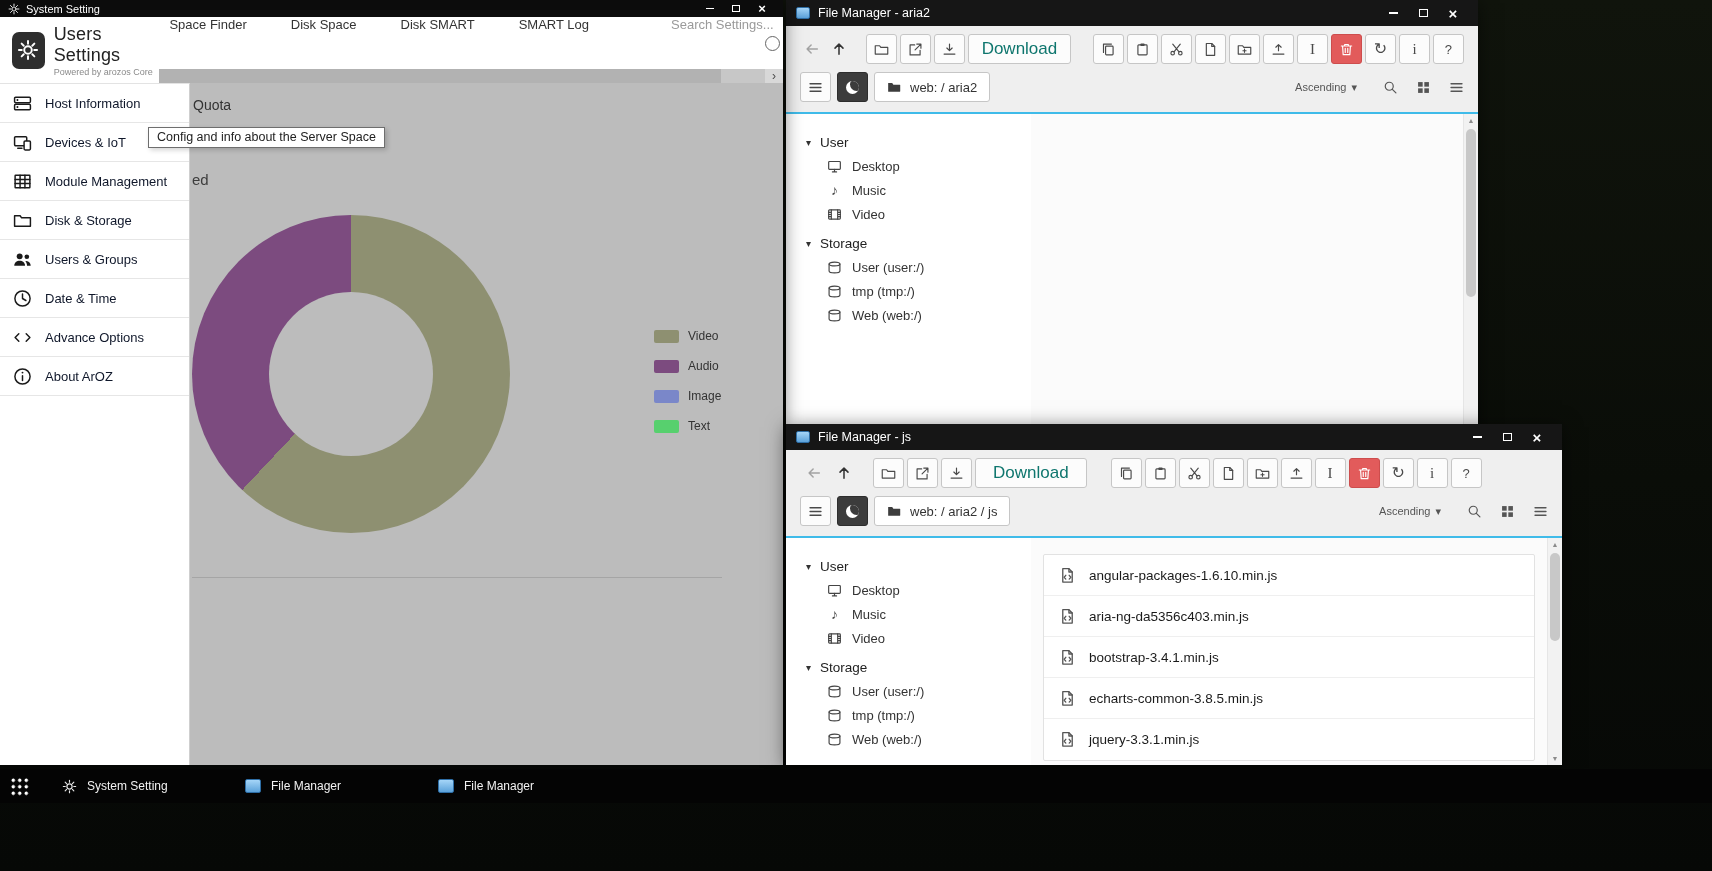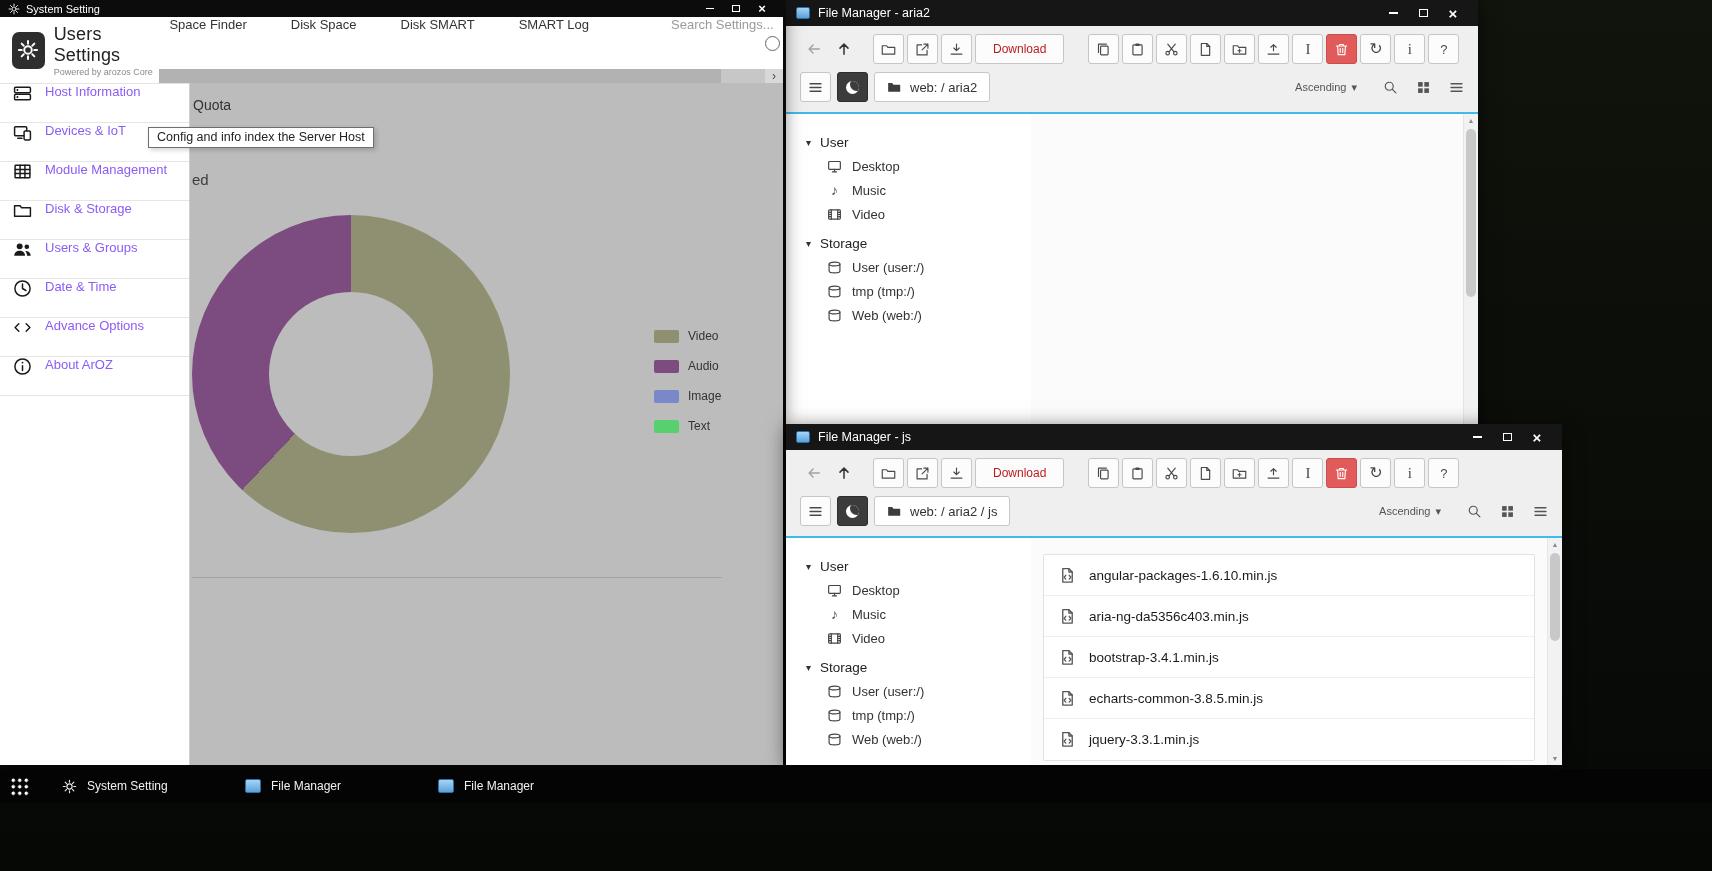--- a/index.html
+++ b/index.html
@@ -31,21 +31,21 @@
   .ss-tabs{height:57px;display:flex;align-items:flex-start;gap:44px;padding-left:10px;font-size:13px;color:#333}
   .ss-tab{cursor:pointer;white-space:nowrap}
   .ss-search{border:none;outline:none;font-size:13px;color:#333;width:112px;margin-left:38px}
   .ss-search::placeholder{color:#9a9a9a}
   .clip-circle{position:absolute;right:3px;top:19px;width:15px;height:15px;border:1.6px solid #666;border-radius:50%}
   .ss-hscroll{height:15px;background:#c7c7c7;position:relative}
   .ss-hscroll .thumb{position:absolute;left:0;top:0;height:100%;width:90%;background:#b2b2b2}
   .ss-hscroll .arr{position:absolute;right:0;top:0;width:18px;height:15px;background:#d8d8d8;color:#4a4a4a;font-size:12px;line-height:14px;text-align:center}
   .ss-body{display:flex;height:682px}
   .ss-side{width:190px;background:#fff;border-right:1px solid #cfcfcf;border-top:1px solid #e3e3e3}
-  .ss-item{height:39px;display:flex;gap:13px;padding-left:13px;border-bottom:1px solid #e6e6e6;font-size:13px;color:#8b5cf6;cursor:pointer}
+  .ss-item{height:39px;display:flex;align-items:center;gap:13px;padding-left:13px;border-bottom:1px solid #e6e6e6;font-size:13px;color:#0f172a;cursor:pointer}
   .ss-item svg{color:#1a1a1a;flex:0 0 auto}
   .ss-content{flex:1;background:#bcbcbc;position:relative;overflow:hidden}
   .q-head{position:absolute;left:3px;top:14px;font-size:14px;color:#333}
   .q-sub{position:absolute;left:2px;top:88px;font-size:15px;color:#3d3d3d}
   .donut{position:absolute;left:2px;top:132px;width:318px;height:318px;border-radius:50%}
   .donut::after{content:"";position:absolute;inset:77px;border-radius:50%;background:#bcbcbc}
   .legend{position:absolute;left:464px;top:246px;display:flex;flex-direction:column;gap:16px}
   .leg-item{display:flex;align-items:center;gap:9px;font-size:12px;color:#333}
   .swatch{width:25px;height:13px;border-radius:2px;display:block}
   .divider{position:absolute;left:2px;top:494px;width:530px;height:1px;background:#a5a5a5}
@@ -59,21 +59,21 @@
   #fm2{left:786px;top:424px;width:776px;height:341px;z-index:30}
   .fm-toolbar{background:#efefef;padding:7px 14px 9px;border-bottom:2px solid #3fbbe9}
   .row1,.row2{display:flex;align-items:center}
   .row1{gap:3px;height:32px}
   .row2{gap:6px;height:32px;margin-top:6px}
   .navbtn{width:27px;height:30px;display:flex;align-items:center;justify-content:center;color:#333;cursor:pointer}
   .navbtn.back{color:#a3a3a3}
   .gap10{width:10px}.gap18{width:18px}
   .tbtn{min-width:31px;height:30px;background:#fcfcfc;border:1px solid #c6c6c6;border-radius:3px;display:flex;align-items:center;justify-content:center;color:#4a4a4a;cursor:pointer;font-family:inherit}
   .tbtn svg{width:15px;height:15px}
-  .tbtn.label{padding:0 17px;font-size:12px;color:#b91c1c}
+  .tbtn.label{padding:0 17px;font-size:17px;color:#0f766e}
   .tbtn.danger{background:#e25b5b;border-color:#cd4d4d;color:#fff}
   .tbtn.dark{background:#3c3c3c;border-color:#2d2d2d}
   .sf{font-family:"Liberation Serif",serif;font-size:15px;line-height:1}
   .q{font-size:13px}
   .rf{font-size:16px;line-height:1}
   .moon{width:13px;height:13px;border-radius:50%;background:#fff;position:relative;overflow:hidden;display:block}
   .moon::after{content:"";position:absolute;width:13px;height:13px;border-radius:50%;background:#3c3c3c;left:4px;top:-3px}
   .crumb{display:flex;align-items:center;gap:9px;background:#fff;border:1px solid #c6c6c6;border-radius:3px;height:30px;padding:0 12px;font-size:13px;color:#333;cursor:pointer}
   .crumb svg{color:#3d3d3d}
   .spacer{flex:1}
@@ -361,21 +361,21 @@
             </div>
           <div class="leg-item">
               <span class="swatch" style="background: rgb(87, 208, 110);"></span>
               <span>Text</span>
             </div>
         </div>
         <div class="divider"></div>
       </div>
     </div>
 
-    <div class="tooltip">Config and info index the Server Host</div>
+    <div class="tooltip">Config and info about the Server Space</div>
   </div>
 
   <div class="window win-fm" id="fm1">
     <div class="titlebar">
       <span class="fmwin-ic"></span>
       <span class="tb-title">File Manager - aria2</span>
       <div class="controls">
         <span class="ctl">
             <span class="minbar"></span>
           </span>

